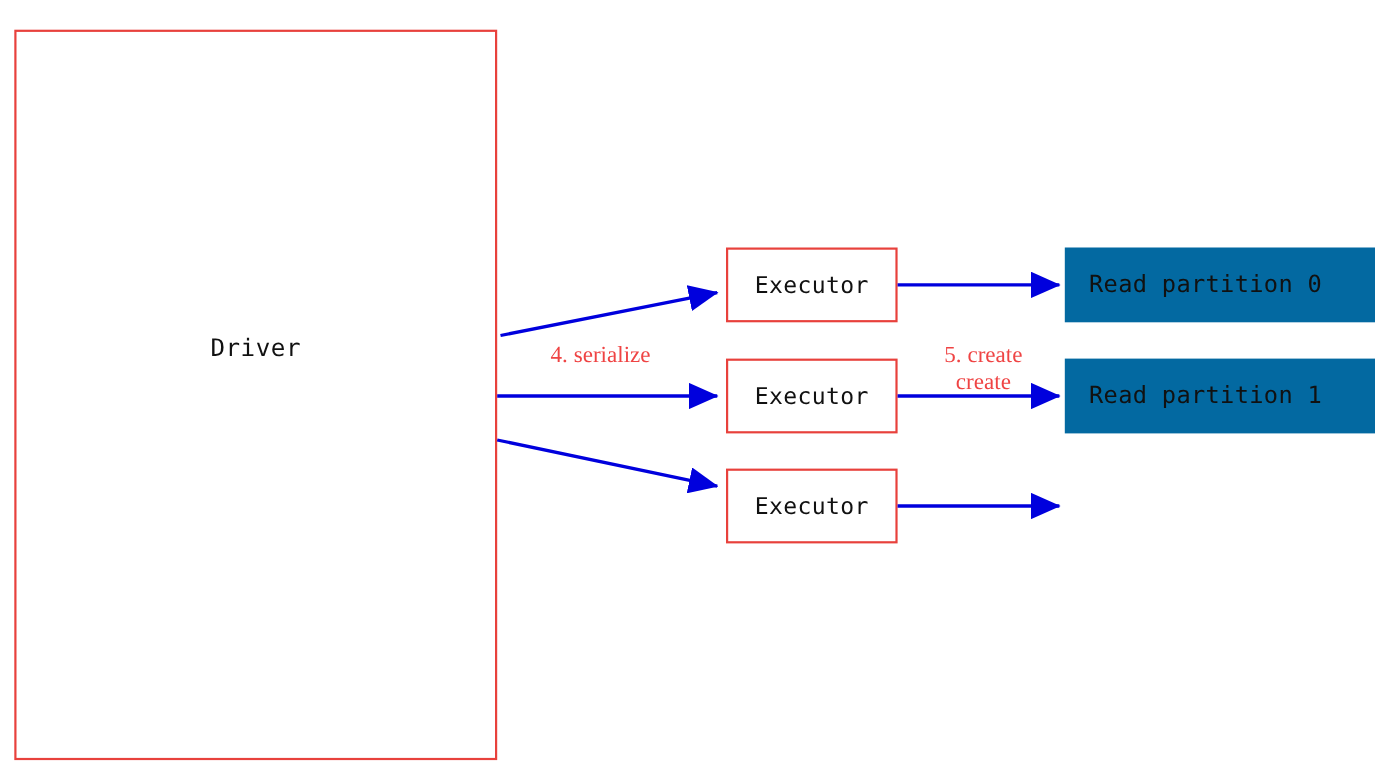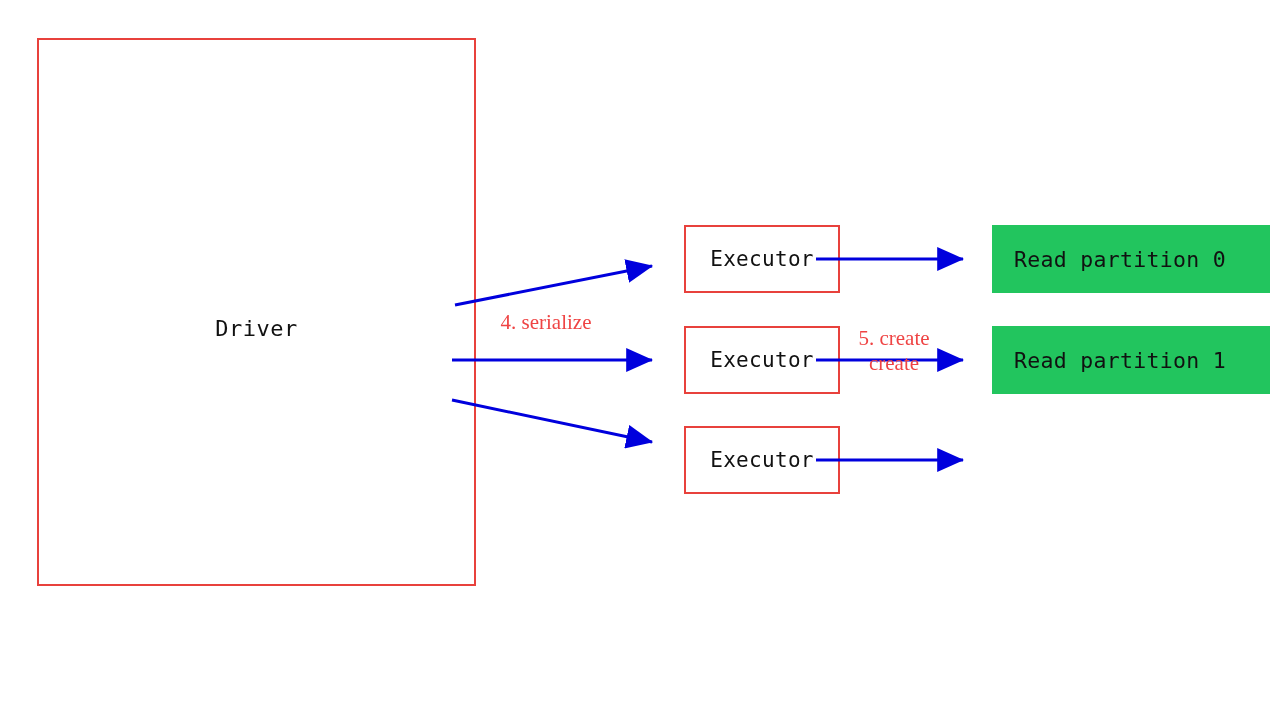--- a/index.html
+++ b/index.html
@@ -17,28 +17,27 @@
     position: relative;
     width: 1270px;
     height: 710px;
     background: #ffffff;
   }
 
   
   .box {
     position: absolute;
     box-sizing: border-box;
-    margin-left: 24px;
   }
   .red-box {
     border: 2px solid #e8413c;
     background: #ffffff;
   }
   .green-box {
-    background: #22c55e;
+    background: #0369a1;
     border: none;
   }
 
   
   .mono {
     font-family: "DejaVu Sans Mono", "Liberation Mono", monospace;
     color: #111111;
     white-space: pre;
   }
   .driver-title {
@@ -83,37 +82,37 @@
   .arrow-label {
     position: absolute;
     font-family: "Liberation Serif", "DejaVu Serif", serif;
     font-size: 21px;
     color: #ef4444;
     text-align: center;
     line-height: 25px;
     white-space: nowrap;
   }
   #label-serialize { left: 455px; top: 310px; width: 182px; }
-  #label-create-reader { left: 824px; top: 326px; width: 140px; }
+  #label-create-reader { left: 824px; top: 310px; width: 140px; }
 
   
   #arrow-layer {
     position: absolute;
     left: 0; top: 0;
     width: 1270px;
     height: 710px;
     pointer-events: none;
   }
 </style>
 </head>
 <body>
 
 <div id="canvas">
 
-  <div class="box red-box" id="driver-box" style="left:13px; top:38px; width:439px; height:548px;padding-left:24px;">
+  <div class="box red-box" id="driver-box" style="left:13px; top:27px; width:439px; height:664px;padding-left:24px;">
     <div class="mono driver-title">Driver</div>
   </div>
 
   <div class="box red-box" style="left:660px; top:225px; width:156px; height:68px;">
     <div class="mono exec-label">Executor</div>
   </div>
   <div class="box red-box" style="left:660px; top:326px; width:156px; height:68px;">
     <div class="mono exec-label">Executor</div>
   </div>
   <div class="box red-box" style="left:660px; top:426px; width:156px; height:68px;">

